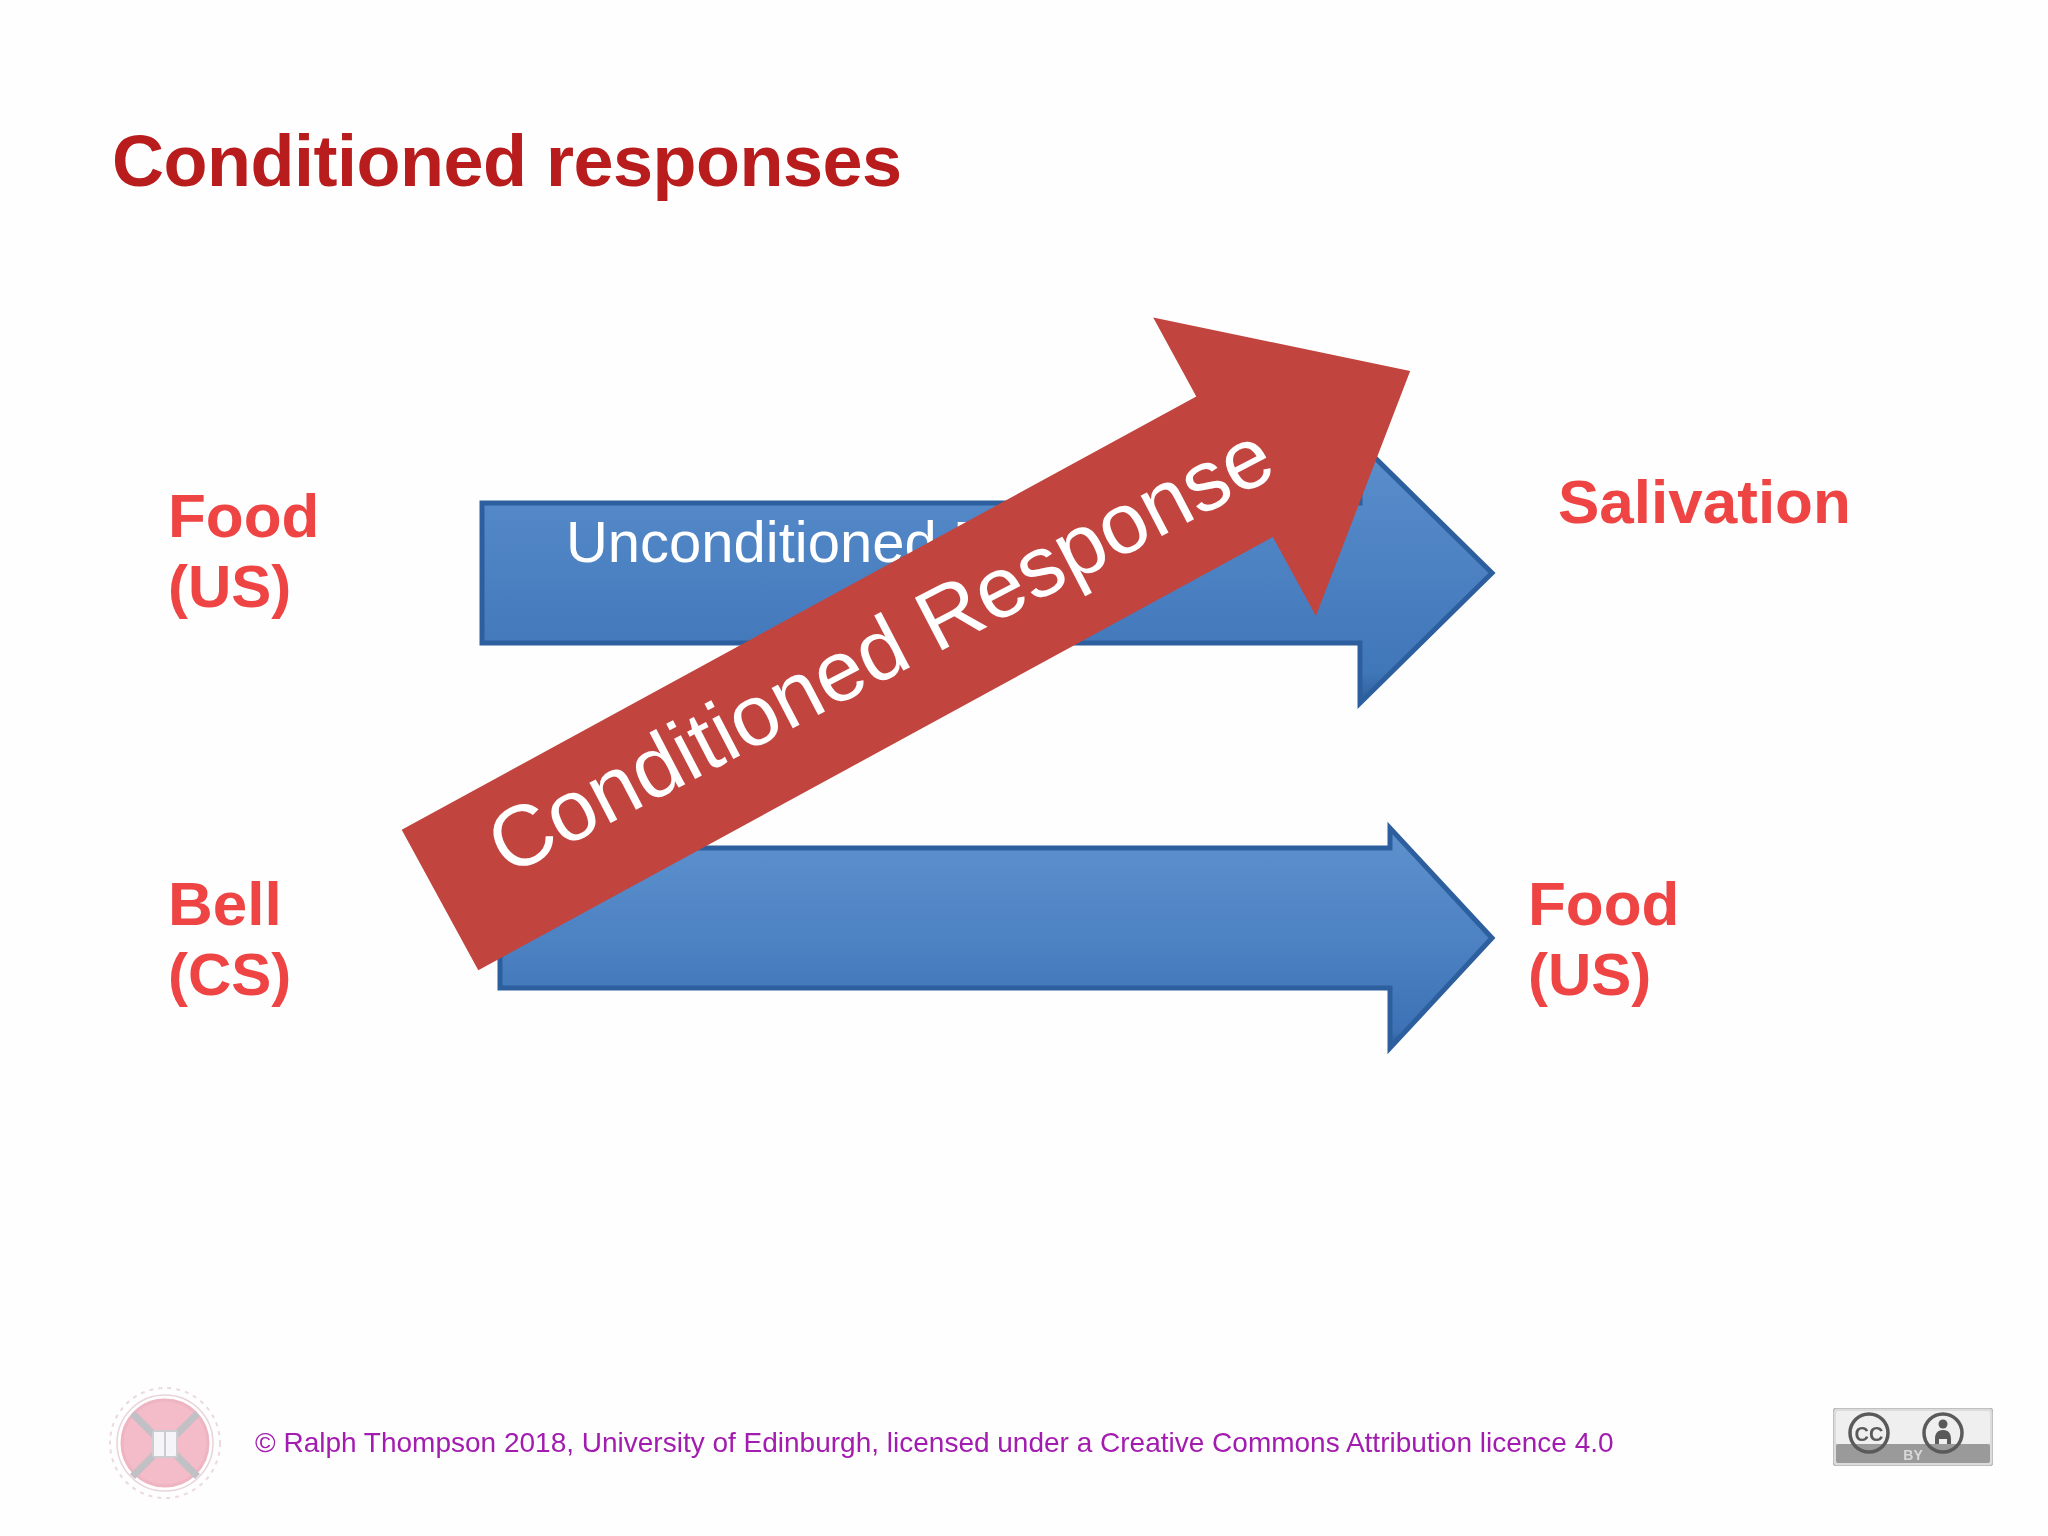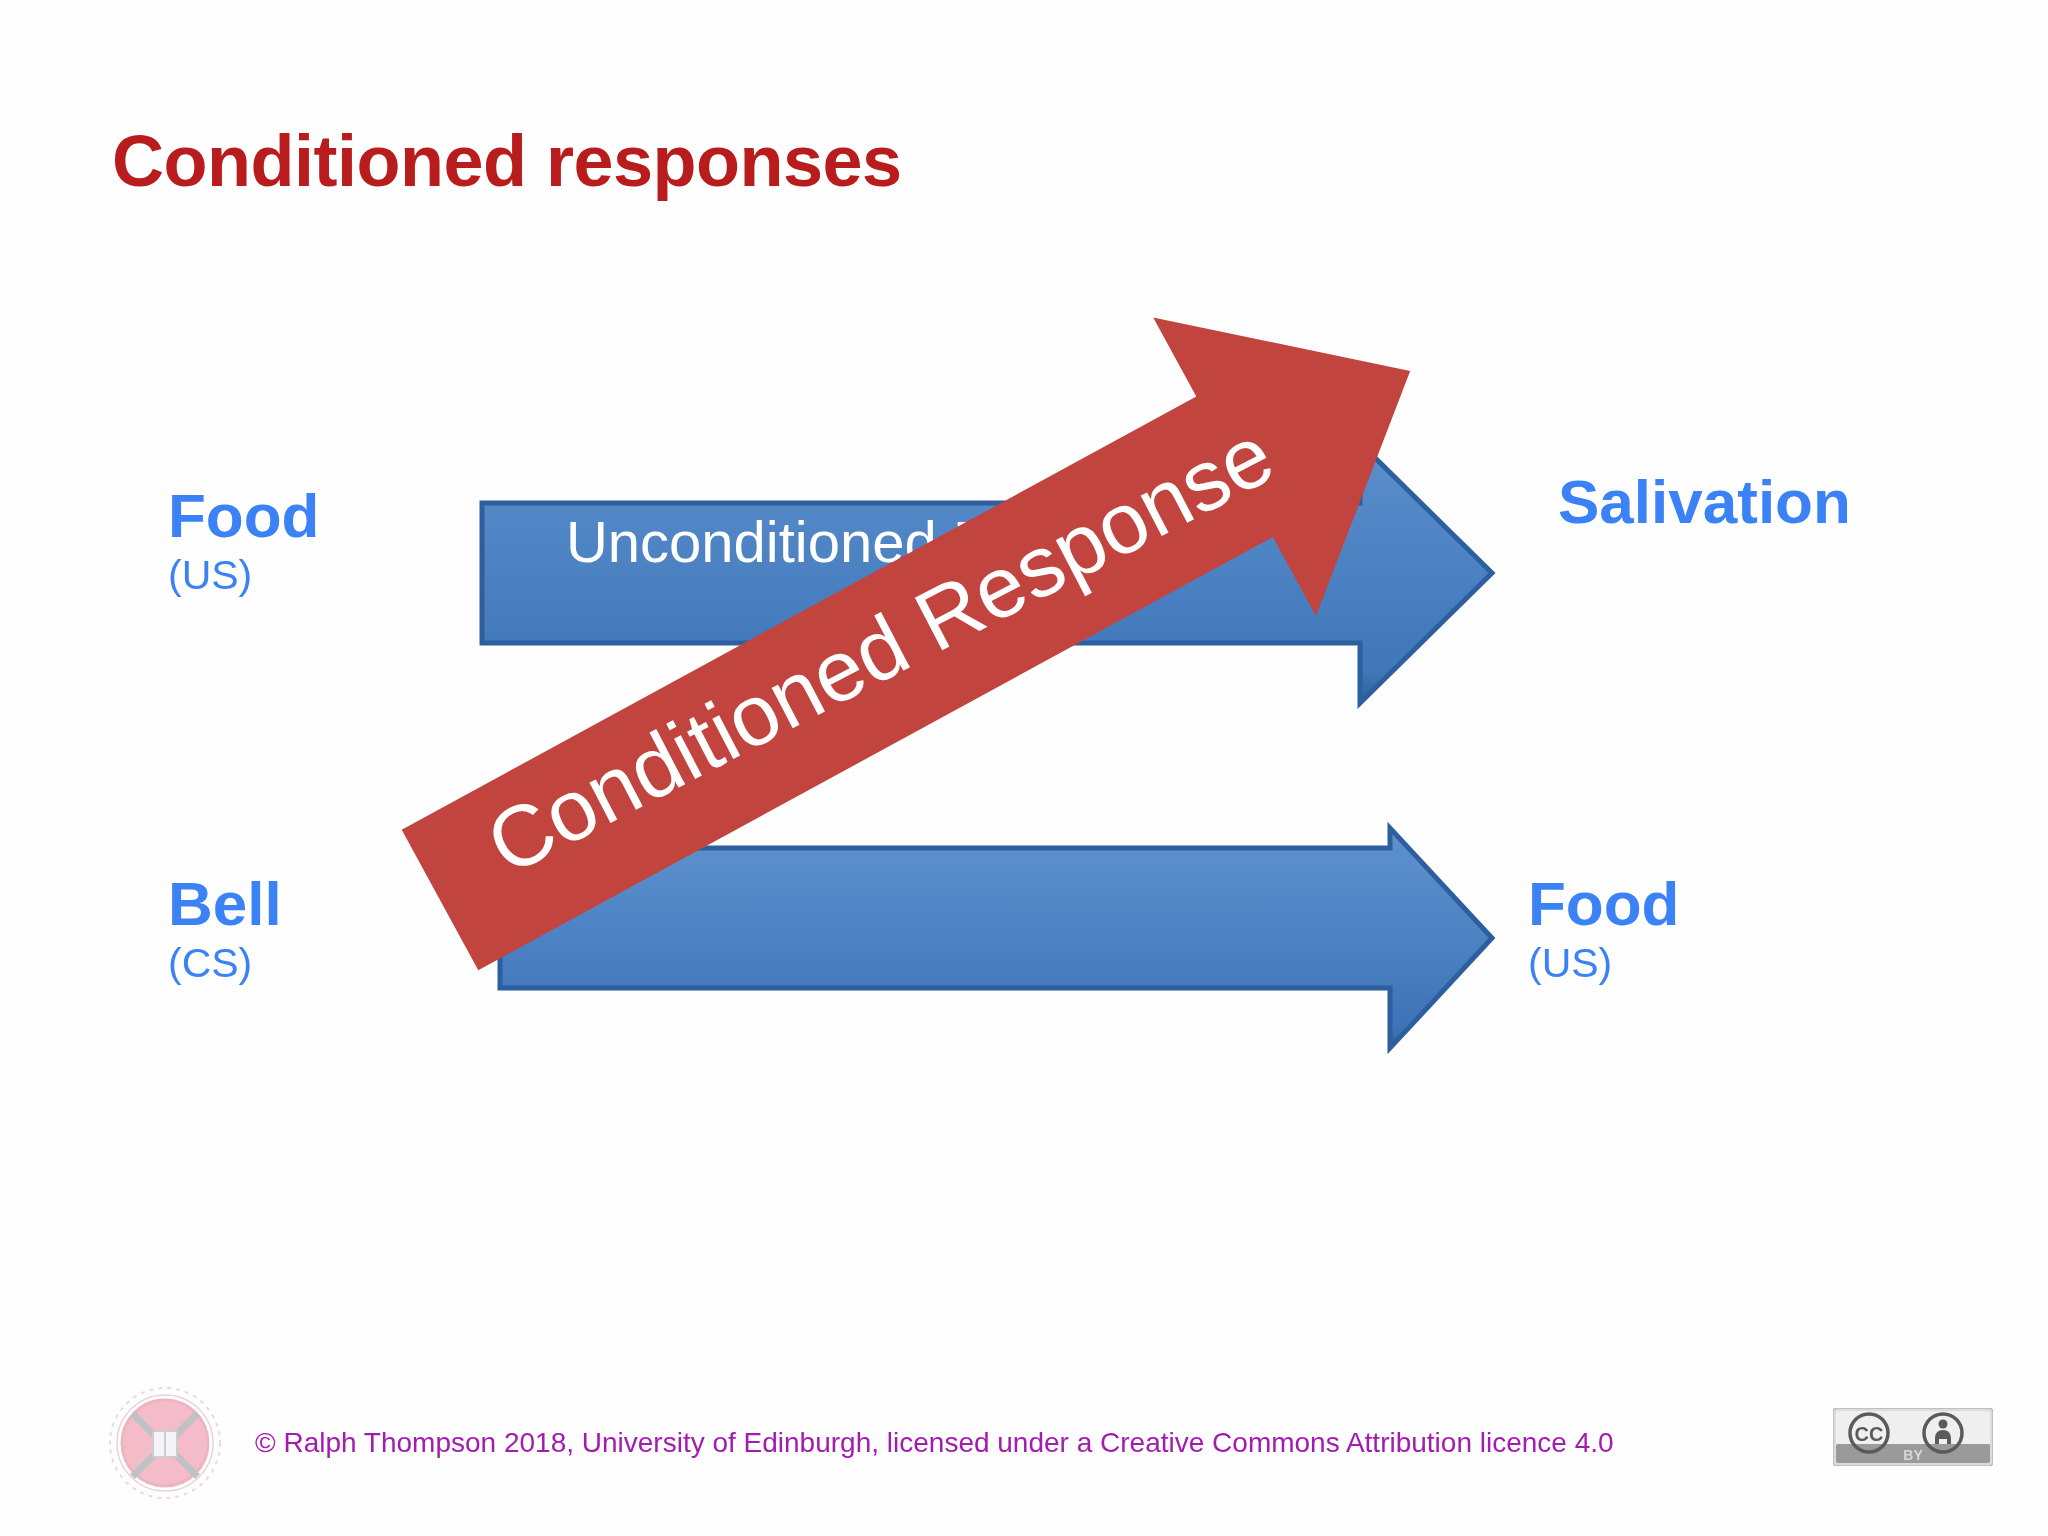--- a/index.html
+++ b/index.html
@@ -32,32 +32,32 @@
   #diagram {
     position: absolute;
     left: 0;
     top: 0;
     width: 2048px;
     height: 1536px;
   }
 
   .term-block {
     position: absolute;
-    color: #3b82f6;
+    color: #ef4444;
     line-height: 1.16;
     white-space: nowrap;
   }
   .term-main {
     font-size: 62px;
     font-weight: bold;
     display: block;
   }
   .term-sub {
-    font-size: 41px;
-    font-weight: normal;
+    font-size: 60px;
+    font-weight: bold;
     display: block;
   }
 
   
   #term-food-us      { left: 168px; top: 480px; text-align: left; }
   #term-bell-cs      { left: 168px; top: 868px; text-align: left; }
   
   #term-salivation   { left: 1558px; top: 466px; text-align: center; }
   #term-food-us-2    { left: 1528px; top: 868px; text-align: left; }
 

